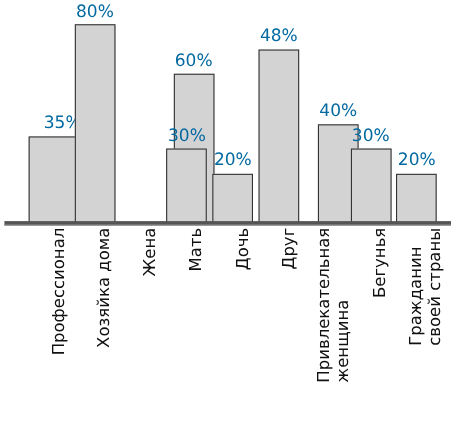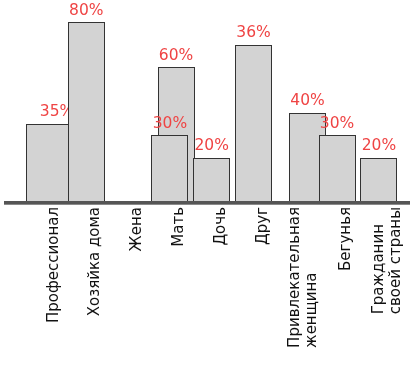--- a/index.html
+++ b/index.html
@@ -46,21 +46,21 @@
     border: 1.4px solid #333333;
   }
 
   .bar-value {
     position: absolute;
     left: 50%;
     transform: translateX(-50%);
     white-space: nowrap;
     font-size: 15.5px;
     line-height: 1;
-    color: #ef4444;
+    color: #0369a1;
   }
 
   
   .axis-line {
     position: absolute;
     left: 4px;
     top: 201px;
     width: 406px;
     height: 3px;
     background: #555555;
@@ -125,21 +125,21 @@
       <div class="bar-slot" style="left: 151.4px; width: 37px; height: 93.8px;">
         <div class="bar-rect" title="30%" style="height: 67.8px; background: rgb(211, 211, 211); border-color: rgb(51, 51, 51);"></div>
         <div class="bar-value" style="bottom: 71.8px;">30%</div>
       </div>
       <div class="bar-slot" style="left: 193.2px; width: 37px; height: 71.2px;">
         <div class="bar-rect" title="20%" style="height: 45.2px; background: rgb(211, 211, 211); border-color: rgb(51, 51, 51);"></div>
         <div class="bar-value" style="bottom: 49.2px;">20%</div>
       </div>
       <div class="bar-slot" style="left: 235px; width: 37px; height: 184.2px;">
         <div class="bar-rect" title="70%" style="height: 158.2px; background: rgb(211, 211, 211); border-color: rgb(51, 51, 51);"></div>
-        <div class="bar-value" style="bottom: 162.2px;">36%</div>
+        <div class="bar-value" style="bottom: 162.2px;">48%</div>
       </div>
       <div class="bar-slot" style="left: 289px; width: 37px; height: 116.4px;">
         <div class="bar-rect" title="40%" style="height: 90.4px; background: rgb(211, 211, 211); border-color: rgb(51, 51, 51);"></div>
         <div class="bar-value" style="bottom: 94.4px;">40%</div>
       </div>
       <div class="bar-slot" style="left: 318.6px; width: 37px; height: 93.8px;">
         <div class="bar-rect" title="30%" style="height: 67.8px; background: rgb(211, 211, 211); border-color: rgb(51, 51, 51);"></div>
         <div class="bar-value" style="bottom: 71.8px;">30%</div>
       </div>
       <div class="bar-slot" style="left: 360.4px; width: 37px; height: 71.2px;">

